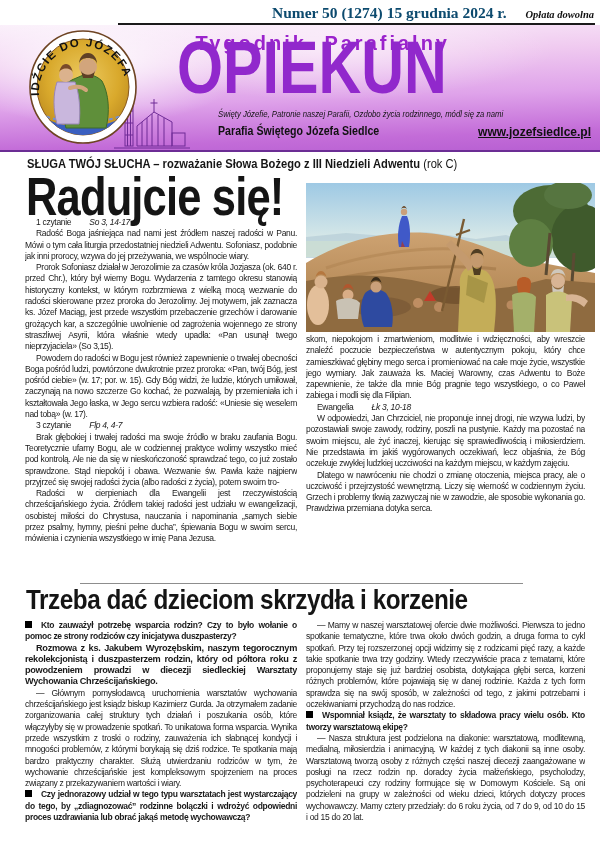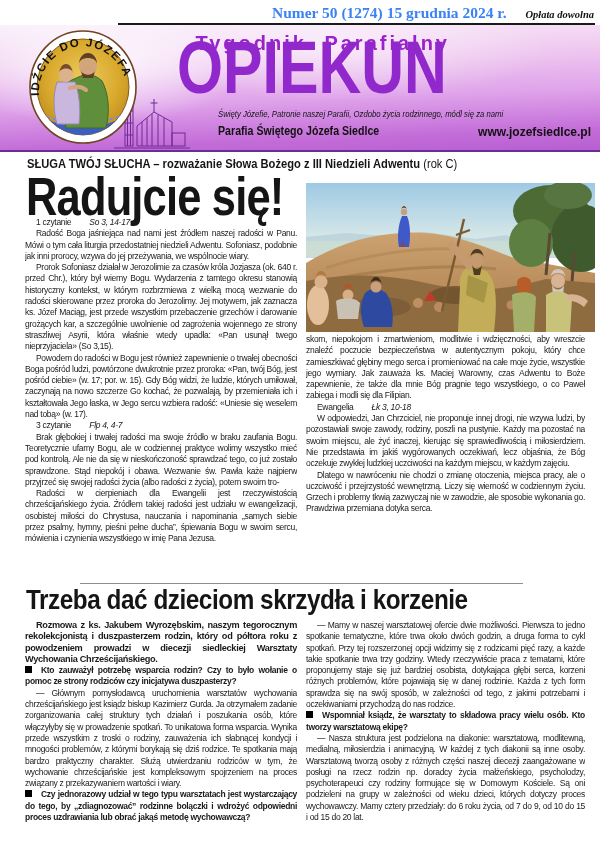--- a/index.html
+++ b/index.html
@@ -1,39 +1,39 @@
 <!DOCTYPE html>
 <html lang="pl"><head>
 <meta charset="utf-8">
 <style>
   html,body{margin:0;padding:0;background:#e8e8e8;}
   .page{position:relative;width:600px;height:848px;background:#ffffff;overflow:hidden;
         font-family:"Liberation Sans",sans-serif;color:#1a1a1a;}
 
   
   .issue{position:absolute;left:272px;top:4px;font-family:"Liberation Serif",serif;
-         font-weight:700;font-size:15.5px;color:#3b82f6;white-space:nowrap;}
+         font-weight:700;font-size:15.5px;color:#0c4a6e;white-space:nowrap;}
   .fee{position:absolute;right:6px;top:9px;font-family:"Liberation Serif",serif;
        font-weight:700;font-style:italic;font-size:10.5px;color:#111;white-space:nowrap;}
   .topline{position:absolute;left:118px;top:23px;width:477px;height:2px;background:#1a1a1a;}
   .banner{position:absolute;left:0;top:25px;width:600px;height:125px;
           background:linear-gradient(178deg,#faeefa 0%,#f0cbf0 28%,#dfa3ea 58%,#c36cd8 86%,#b75fd2 100%);
           border-bottom:2px solid #6b2d94;}
   .banner::before{content:"";position:absolute;left:0;top:0;width:100%;height:100%;
           background:radial-gradient(ellipse 220px 90px at 16% 30%,rgba(255,255,255,.9),rgba(255,255,255,0) 70%),
                      radial-gradient(ellipse 300px 70px at 55% 18%,rgba(255,255,255,.55),rgba(255,255,255,0) 75%);}
   .subtitle{position:absolute;left:178px;top:7px;width:272px;text-align:right;
             font-weight:700;font-size:20px;letter-spacing:3px;word-spacing:9px;color:#9a22cc;white-space:nowrap;}
   .title{position:absolute;left:177px;top:6px;font-weight:700;font-size:74px;line-height:1;
          color:#9128cc;letter-spacing:0;transform:scaleX(.8);transform-origin:left top;white-space:nowrap;}
   .motto{position:absolute;left:218px;top:84px;font-style:italic;font-size:9px;color:#141414;
          transform:scaleX(.86);transform-origin:left top;white-space:nowrap;}
   .parish{position:absolute;left:218px;top:99px;font-weight:700;font-size:12.5px;color:#111;
           transform:scaleX(.85);transform-origin:left top;white-space:nowrap;}
-  .website{position:absolute;right:9px;top:100px;font-weight:700;font-size:12px;color:#111;white-space:nowrap;}
+  .website{position:absolute;right:9px;top:100px;font-weight:700;font-size:12px;color:#111;white-space:nowrap;text-decoration:underline;}
   .logo{position:absolute;left:26px;top:26px;z-index:3;}
   .church{position:absolute;left:112px;top:66px;z-index:2;}
 
   
   .kicker{position:absolute;left:27px;top:157px;font-size:12px;white-space:nowrap;
           transform:scaleX(.93);transform-origin:left top;color:#161616;}
   .kicker b{font-weight:700;}
   .headline1{position:absolute;left:26px;top:170px;font-weight:700;font-size:53px;line-height:1;
              letter-spacing:-1px;color:#151515;transform:scaleX(.82);transform-origin:left top;white-space:nowrap;}
   .photo{position:absolute;left:306px;top:183px;width:289px;height:149px;}
@@ -229,22 +229,22 @@
         <div class="p reading-head"><b>Ewangelia</b><i> Łk 3, 10-18</i></div>
         <div class="p">W odpowiedzi, Jan Chrzciciel, nie proponuje innej drogi, nie wzywa ludzi, by pozostawiali swoje zawody, rodziny, poszli na pustynie. Każdy ma pozostać na swoim miejscu, ale żyć inaczej, kierując się sprawiedliwością i miłosierdziem. Nie przedstawia im jakiś wygórowanych oczekiwań, lecz objaśnia, że Bóg oczekuje zwykłej ludzkiej uczciwości na każdym miejscu, w każdym zajęciu.</div>
         <div class="p">Dlatego w nawróceniu nie chodzi o zmianę otoczenia, miejsca pracy, ale o uczciwość i przejrzystość wewnętrzną. Liczy się wierność w codziennym życiu. Grzech i problemy tkwią zazwyczaj nie w zawodzie, ale sposobie wykonania go. Prawdziwa przemiana dotyka serca.</div>
       </div>
   </section>
 
   <div class="sep"></div>
   <section>
     <h2 class="headline2" style="margin:0;">Trzeba dać dzieciom skrzydła i korzenie</h2>
     <div class="col a2c1">
+        <div class="p q"><span class="sq"></span>Kto zauważył potrzebę wsparcia rodzin? Czy to było wołanie o pomoc ze strony rodziców czy inicjatywa duszpasterzy?</div>
         <div class="p lead">Rozmowa z ks. Jakubem Wyrozębskim, naszym tegorocznym rekolekcjonistą i duszpasterzem rodzin, który od półtora roku z powodzeniem prowadzi w diecezji siedleckiej Warsztaty Wychowania Chrześcijańskiego.</div>
-        <div class="p q"><span class="sq"></span>Kto zauważył potrzebę wsparcia rodzin? Czy to było wołanie o pomoc ze strony rodziców czy inicjatywa duszpasterzy?</div>
         <div class="p">— Głównym pomysłodawcą uruchomienia warsztatów wychowania chrześcijańskiego jest ksiądz biskup Kazimierz Gurda. Ja otrzymałem zadanie zorganizowania całej struktury tych działań i poszukania osób, które włączyłyby się w prowadzenie spotkań. To unikatowa forma wsparcia. Wynika przede wszystkim z troski o rodziny, zauważenia ich słabnącej kondycji i mnogości problemów, z którymi borykają się dziś rodzice. Te spotkania mają bardzo praktyczny charakter. Służą utwierdzaniu rodziców w tym, że wychowanie chrześcijańskie jest kompleksowym spojrzeniem na proces związany z przekazywaniem wartości i wiary.</div>
         <div class="p q"><span class="sq"></span>Czy jednorazowy udział w tego typu warsztatach jest wystarczający do tego, by „zdiagnozować” rodzinne bolączki i wdrożyć odpowiedni proces uzdrawiania lub obrać jakąś metodę wychowawczą?</div>
       </div>
     <div class="col a2c2">
       <div>
           <div class="p">— Mamy w naszej warsztatowej ofercie dwie możliwości. Pierwsza to jedno spotkanie tematyczne, które trwa około dwóch godzin, a druga forma to cykl spotkań. Przy tej rozszerzonej opcji widzimy się z rodzicami pięć razy, a każde takie spotkanie trwa trzy godziny. Wtedy rzeczywiście praca z tematami, które proponujemy staje się już bardziej osobista, dotykająca głębi serca, korzeni różnych problemów, które pojawiają się w danej rodzinie. Każda z tych form sprawdza się na swój sposób, w zależności od tego, z jakimi potrzebami i oczekiwaniami przychodzą do nas rodzice.</div>
           <div class="p q"><span class="sq"></span>Wspomniał ksiądz, że warsztaty to składowa pracy wielu osób. Kto tworzy warsztatową ekipę?</div>
           <div class="p">— Nasza struktura jest podzielona na diakonie: warsztatową, modlitewną, medialną, miłosierdzia i animacyjną. W każdej z tych diakonii są inne osoby. Warsztatową tworzą osoby z różnych części naszej diecezji zaangażowane w posługi na rzecz rodzin np. doradcy życia małżeńskiego, psycholodzy, psychoterapeuci czy rodziny formujące się w Domowym Kościele. Są oni podzieleni na grupy w zależności od wieku dzieci, których dotyczy proces wychowawczy. Mamy cztery przedziały: do 6 roku życia, od 7 do 9, od 10 do 15 i od 15 do 20 lat.</div>
         </div>
     </div>

